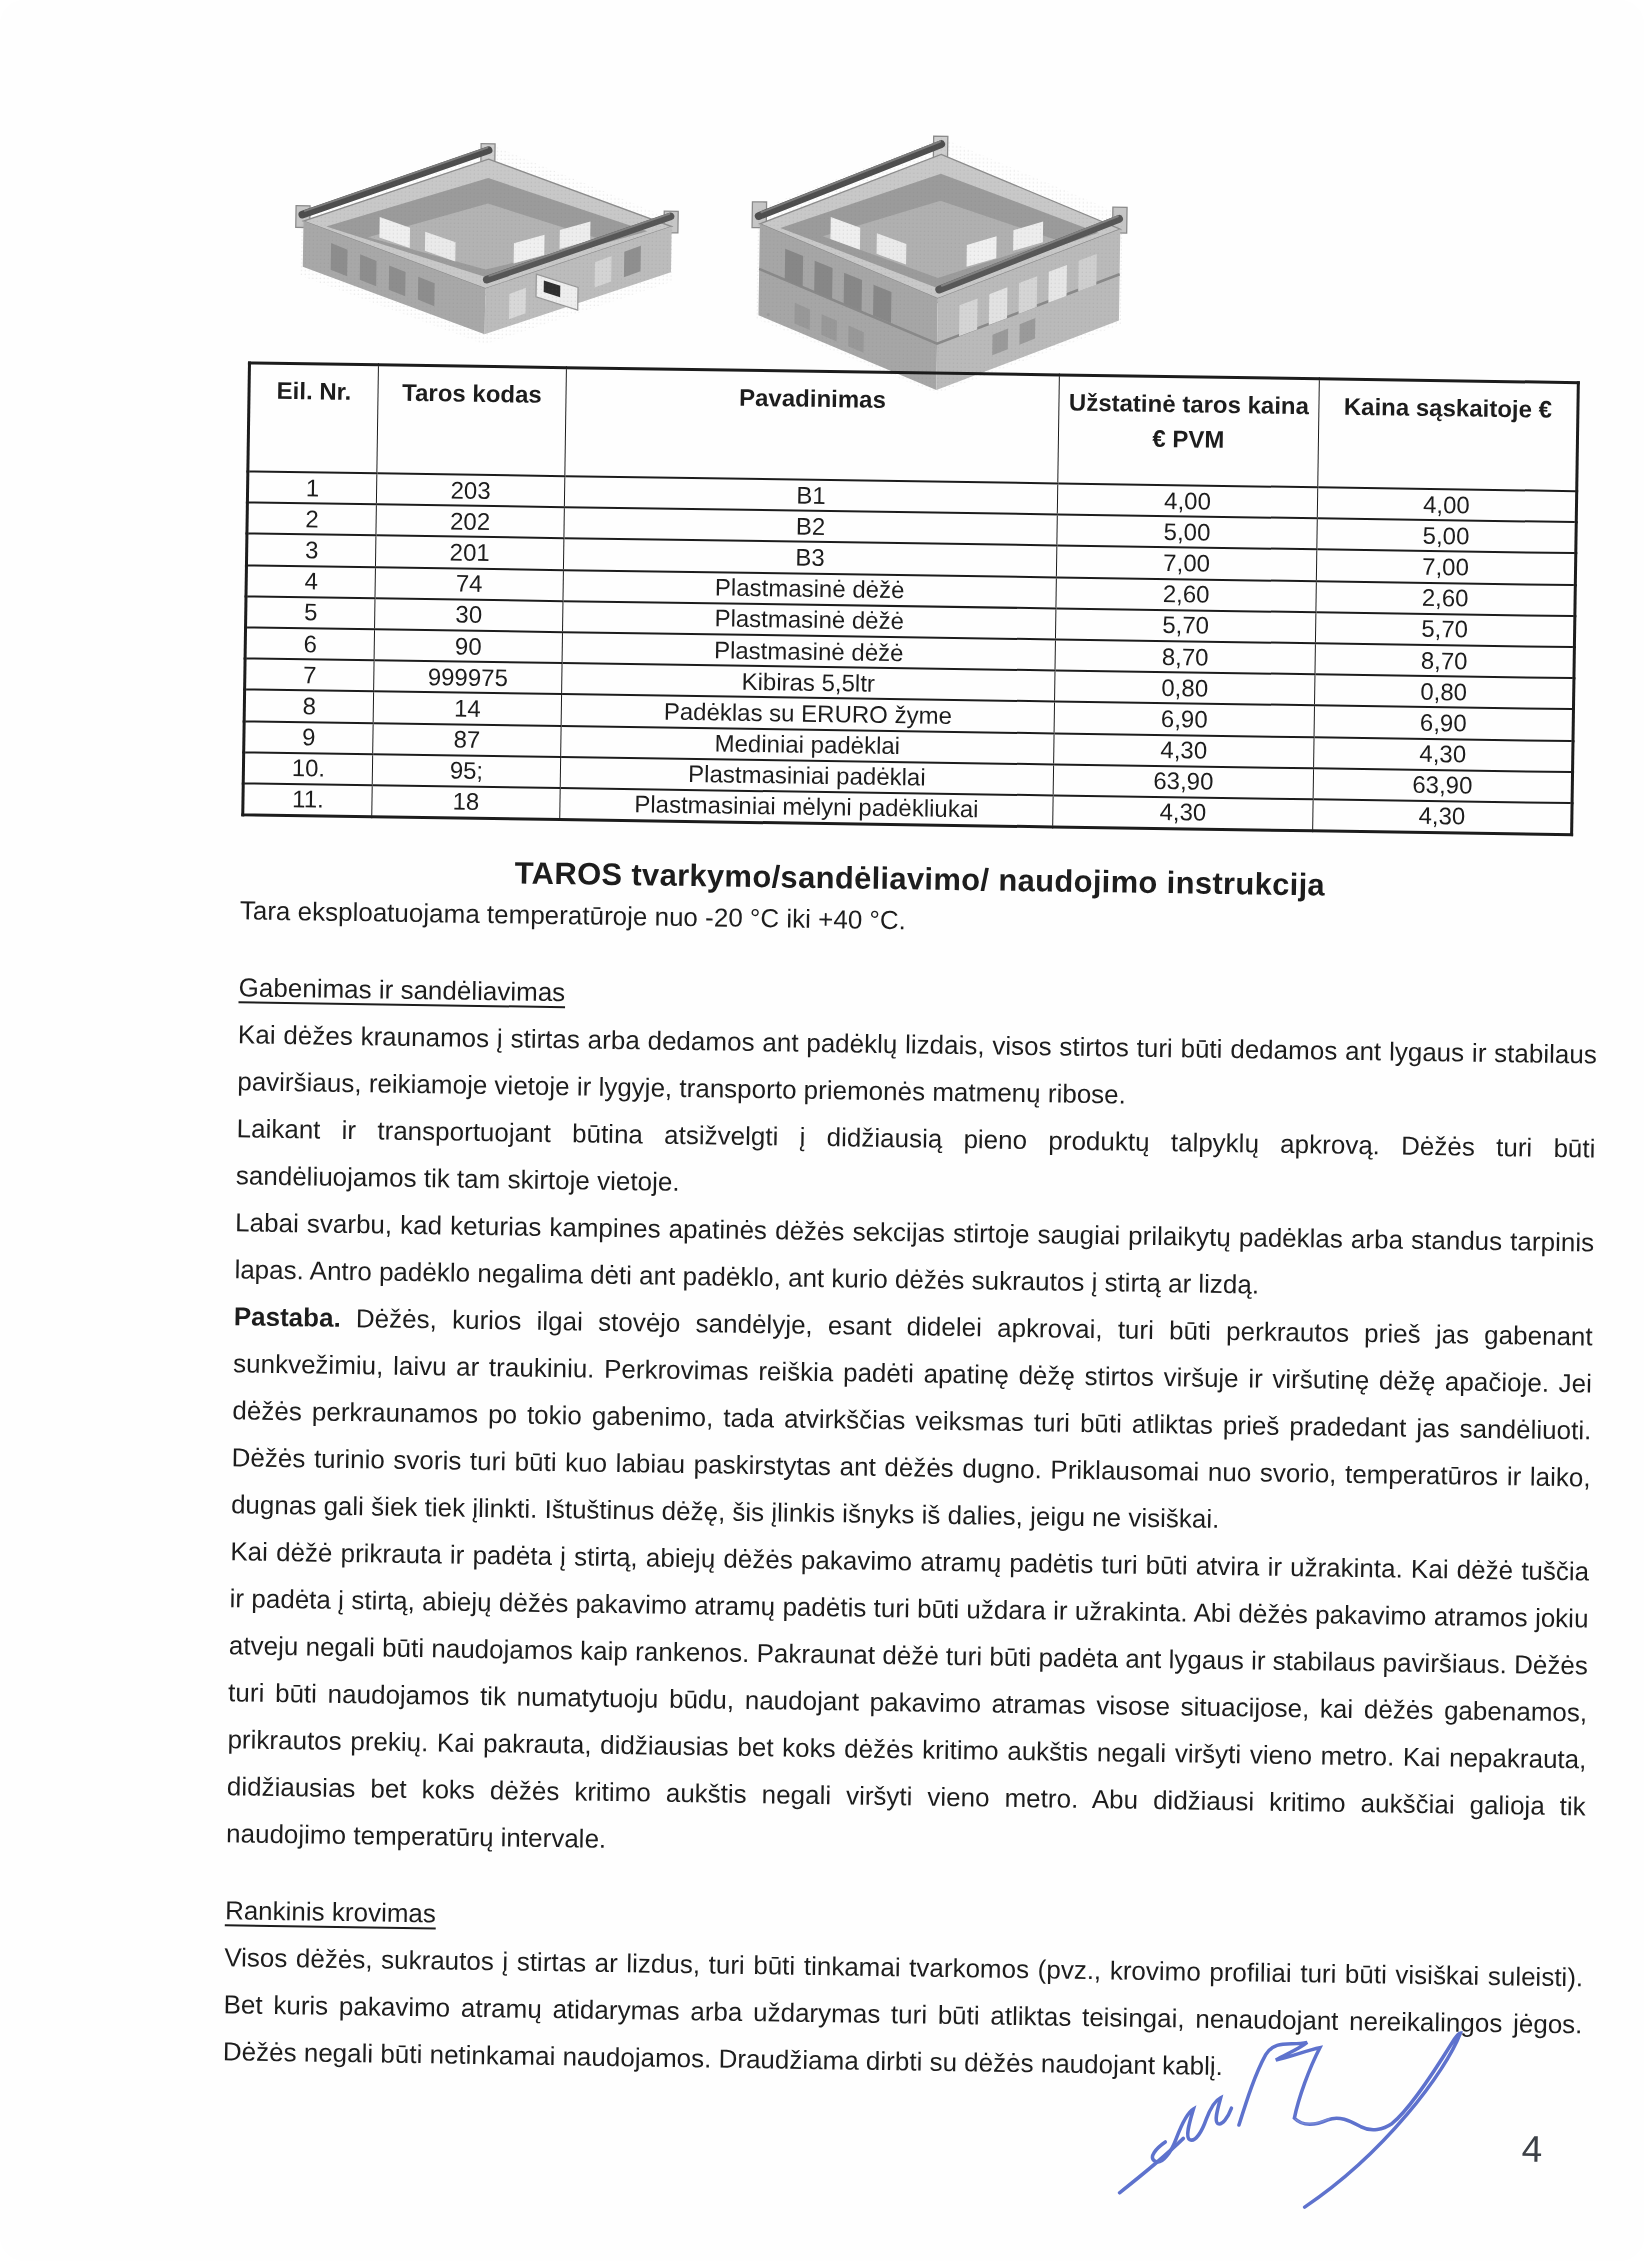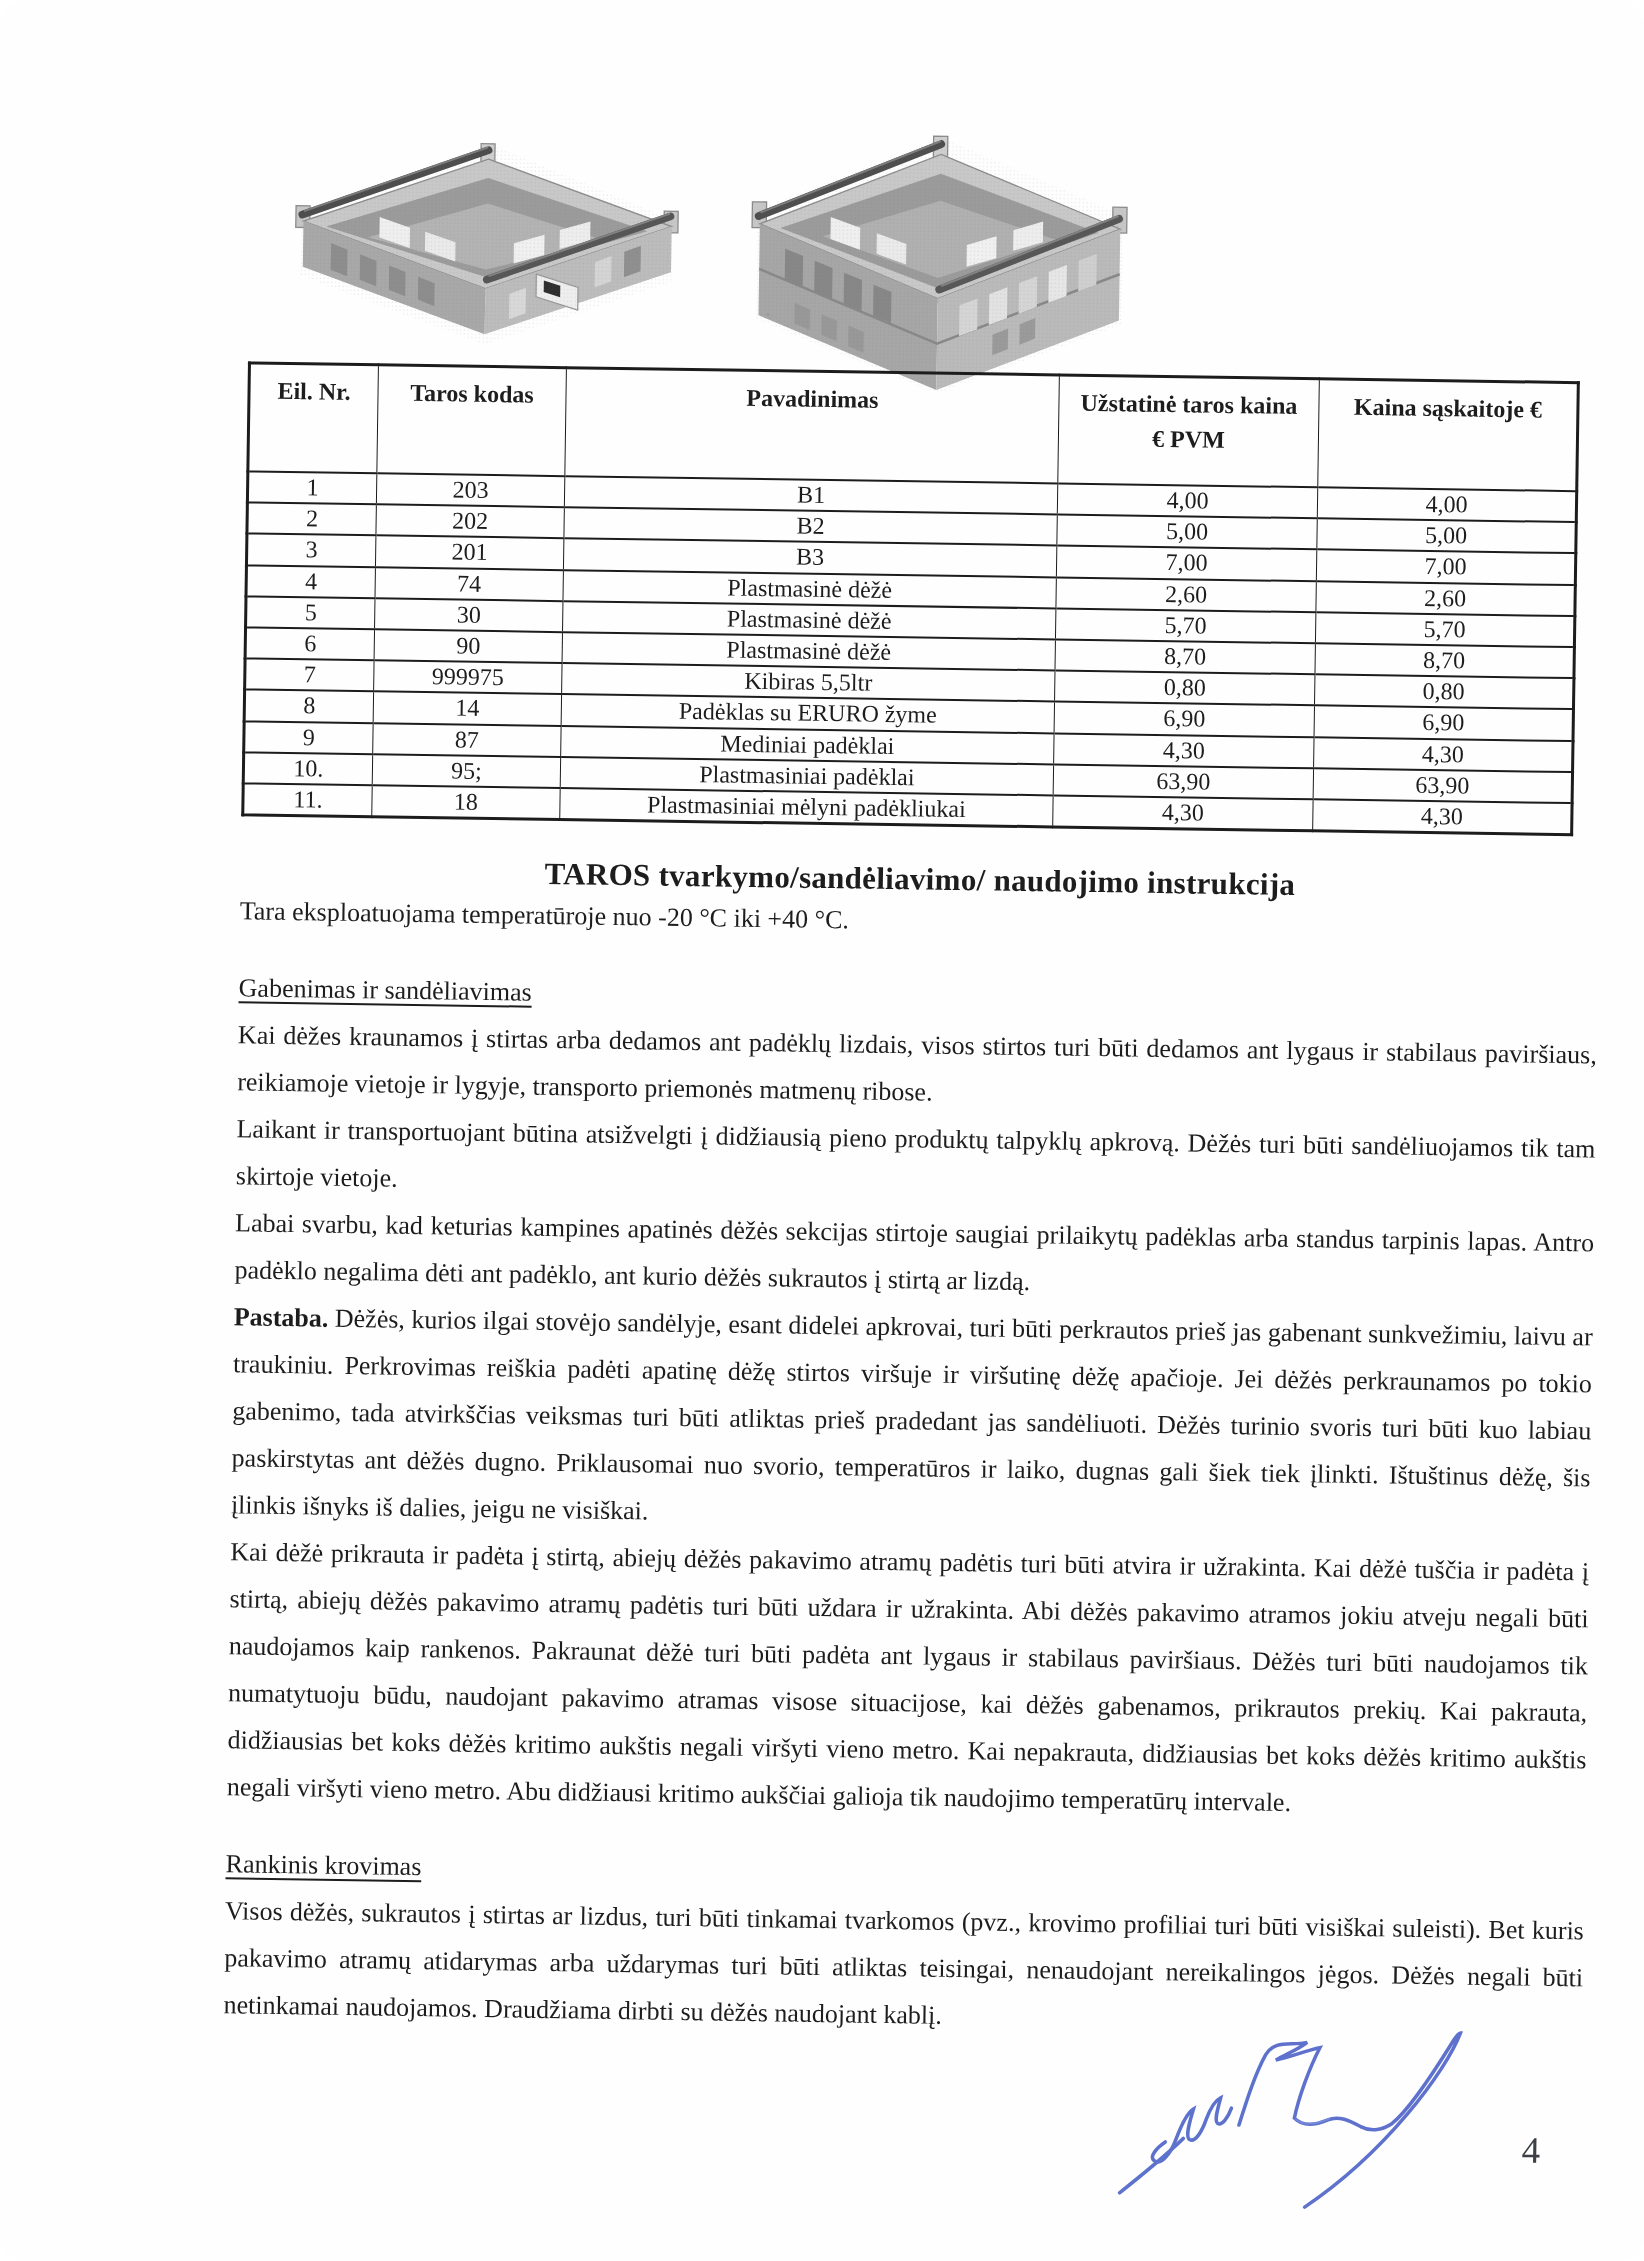--- a/index.html
+++ b/index.html
@@ -1,18 +1,18 @@
 <!DOCTYPE html>
 <html style="font-size:10.3px"><head>
 <meta charset="utf-8">
 <style>
   html,body { margin:0; padding:0; background:#ffffff; }
   .page {
     position:relative; width:1644px; height:2261px; background:#fefefe;
-    overflow:hidden; font-family:Liberation Serif, serif; color:#1d1d1d;border-radius:24px;
+    overflow:hidden; font-family:Liberation Sans, sans-serif; color:#1d1d1d;border-radius:24px;
   }
   .tilt {
     position:absolute; inset:0; box-sizing:border-box;
     padding:106px 45px 0 240px;
     transform:rotate(0.85deg); transform-origin:50% 40%;
   }
   
   .photos { position:relative; height:264px; }
   .crate-left  { position:absolute; left:28px;  top:40px; width:419px; height:219px; }
   .crate-right { position:absolute; left:484px; top:26px; width:412px; height:277px; }

